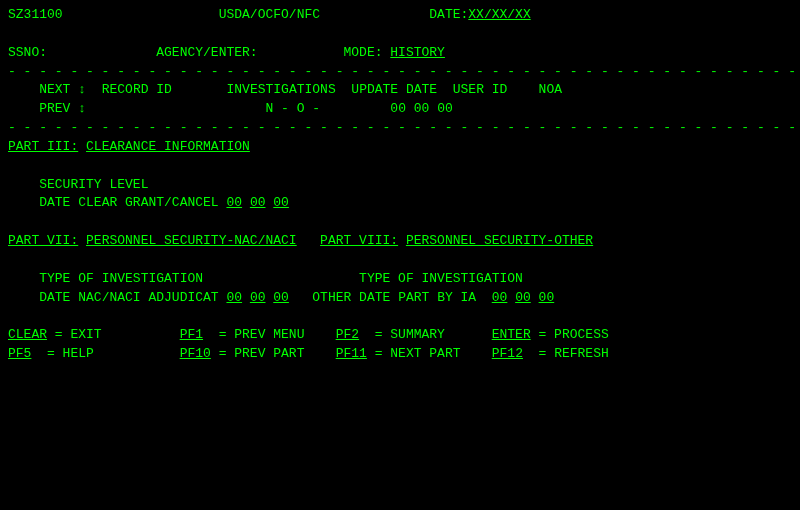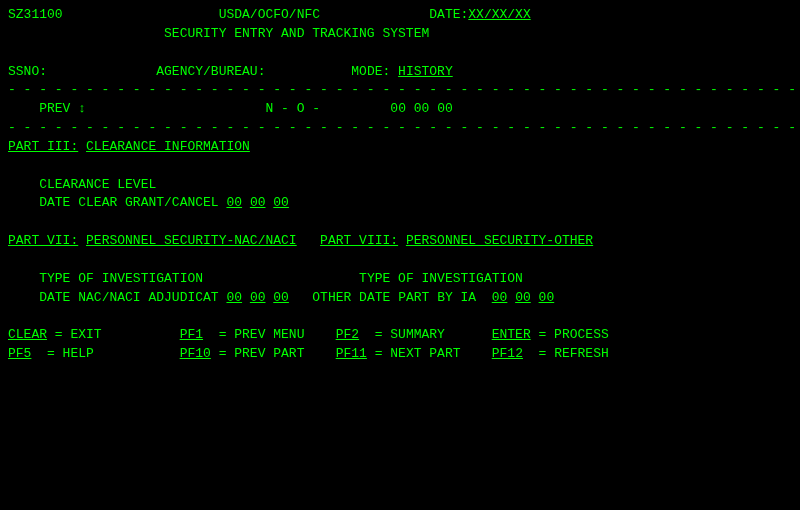--- a/index.html
+++ b/index.html
@@ -27,34 +27,34 @@
     .dashed-line {
       color: #00ff00;
     }
   </style>
 </head>
 <body>
 
 <div>
 
   <div class="row"><span>SZ31100</span>                    <span>USDA/OCFO/NFC</span>              <span>DATE:</span><span class="underline">XX/XX/XX</span></div>
-  <div class="row">                    <span>SECURITY ENTRY AND TRACKING SYSTEM</span></div>
   <div class="row"> </div>
 
-  <div class="row"><span>SSNO:</span>              <span>AGENCY/BUREAU:</span>           <span>MODE:</span> <span class="underline">HISTORY</span></div>
+  <div class="row"><span>SSNO:</span>              <span>AGENCY/ENTER:</span>           <span>MODE:</span> <span class="underline">HISTORY</span></div>
 
   <div class="row dashed-line">- - - - - - - - - - - - - - - - - - - - - - - - - - - - - - - - - - - - - - - - - - - - - - - - - - - - -</div>
 
+  <div class="row">    <span>NEXT</span> <span>↕</span>  <span>RECORD ID</span>       <span>INVESTIGATIONS</span>  <span>UPDATE DATE</span>  <span>USER ID</span>    <span>NOA</span></div>
   <div class="row">    <span>PREV</span> <span>↕</span>                       <span>N - O -</span>         <span>00 00 00</span></div>
 
   <div class="row dashed-line">- - - - - - - - - - - - - - - - - - - - - - - - - - - - - - - - - - - - - - - - - - - - - - - - - - - - -</div>
 
   <div class="row"><span class="underline">PART III:</span> <span class="underline">CLEARANCE INFORMATION</span></div>
   <div class="row"> </div>
-  <div class="row">    <span>CLEARANCE LEVEL</span></div>
+  <div class="row">    <span>SECURITY LEVEL</span></div>
   <div class="row">    <span>DATE CLEAR GRANT/CANCEL </span><span class="underline">00</span> <span class="underline">00</span> <span class="underline">00</span></div>
   <div class="row"> </div>
 
   <div class="row"><span class="underline">PART VII:</span> <span class="underline">PERSONNEL SECURITY-NAC/NACI</span>   <span class="underline">PART VIII:</span> <span class="underline">PERSONNEL SECURITY-OTHER</span></div>
   <div class="row"> </div>
 
   <div class="row">    <span>TYPE OF INVESTIGATION</span>                    <span>TYPE OF INVESTIGATION</span></div>
   <div class="row">    <span>DATE NAC/NACI ADJUDICAT </span><span class="underline">00</span> <span class="underline">00</span> <span class="underline">00</span>   <span>OTHER DATE PART BY IA  </span><span class="underline">00</span> <span class="underline">00</span> <span class="underline">00</span></div>
 
   <div class="row"> </div>

